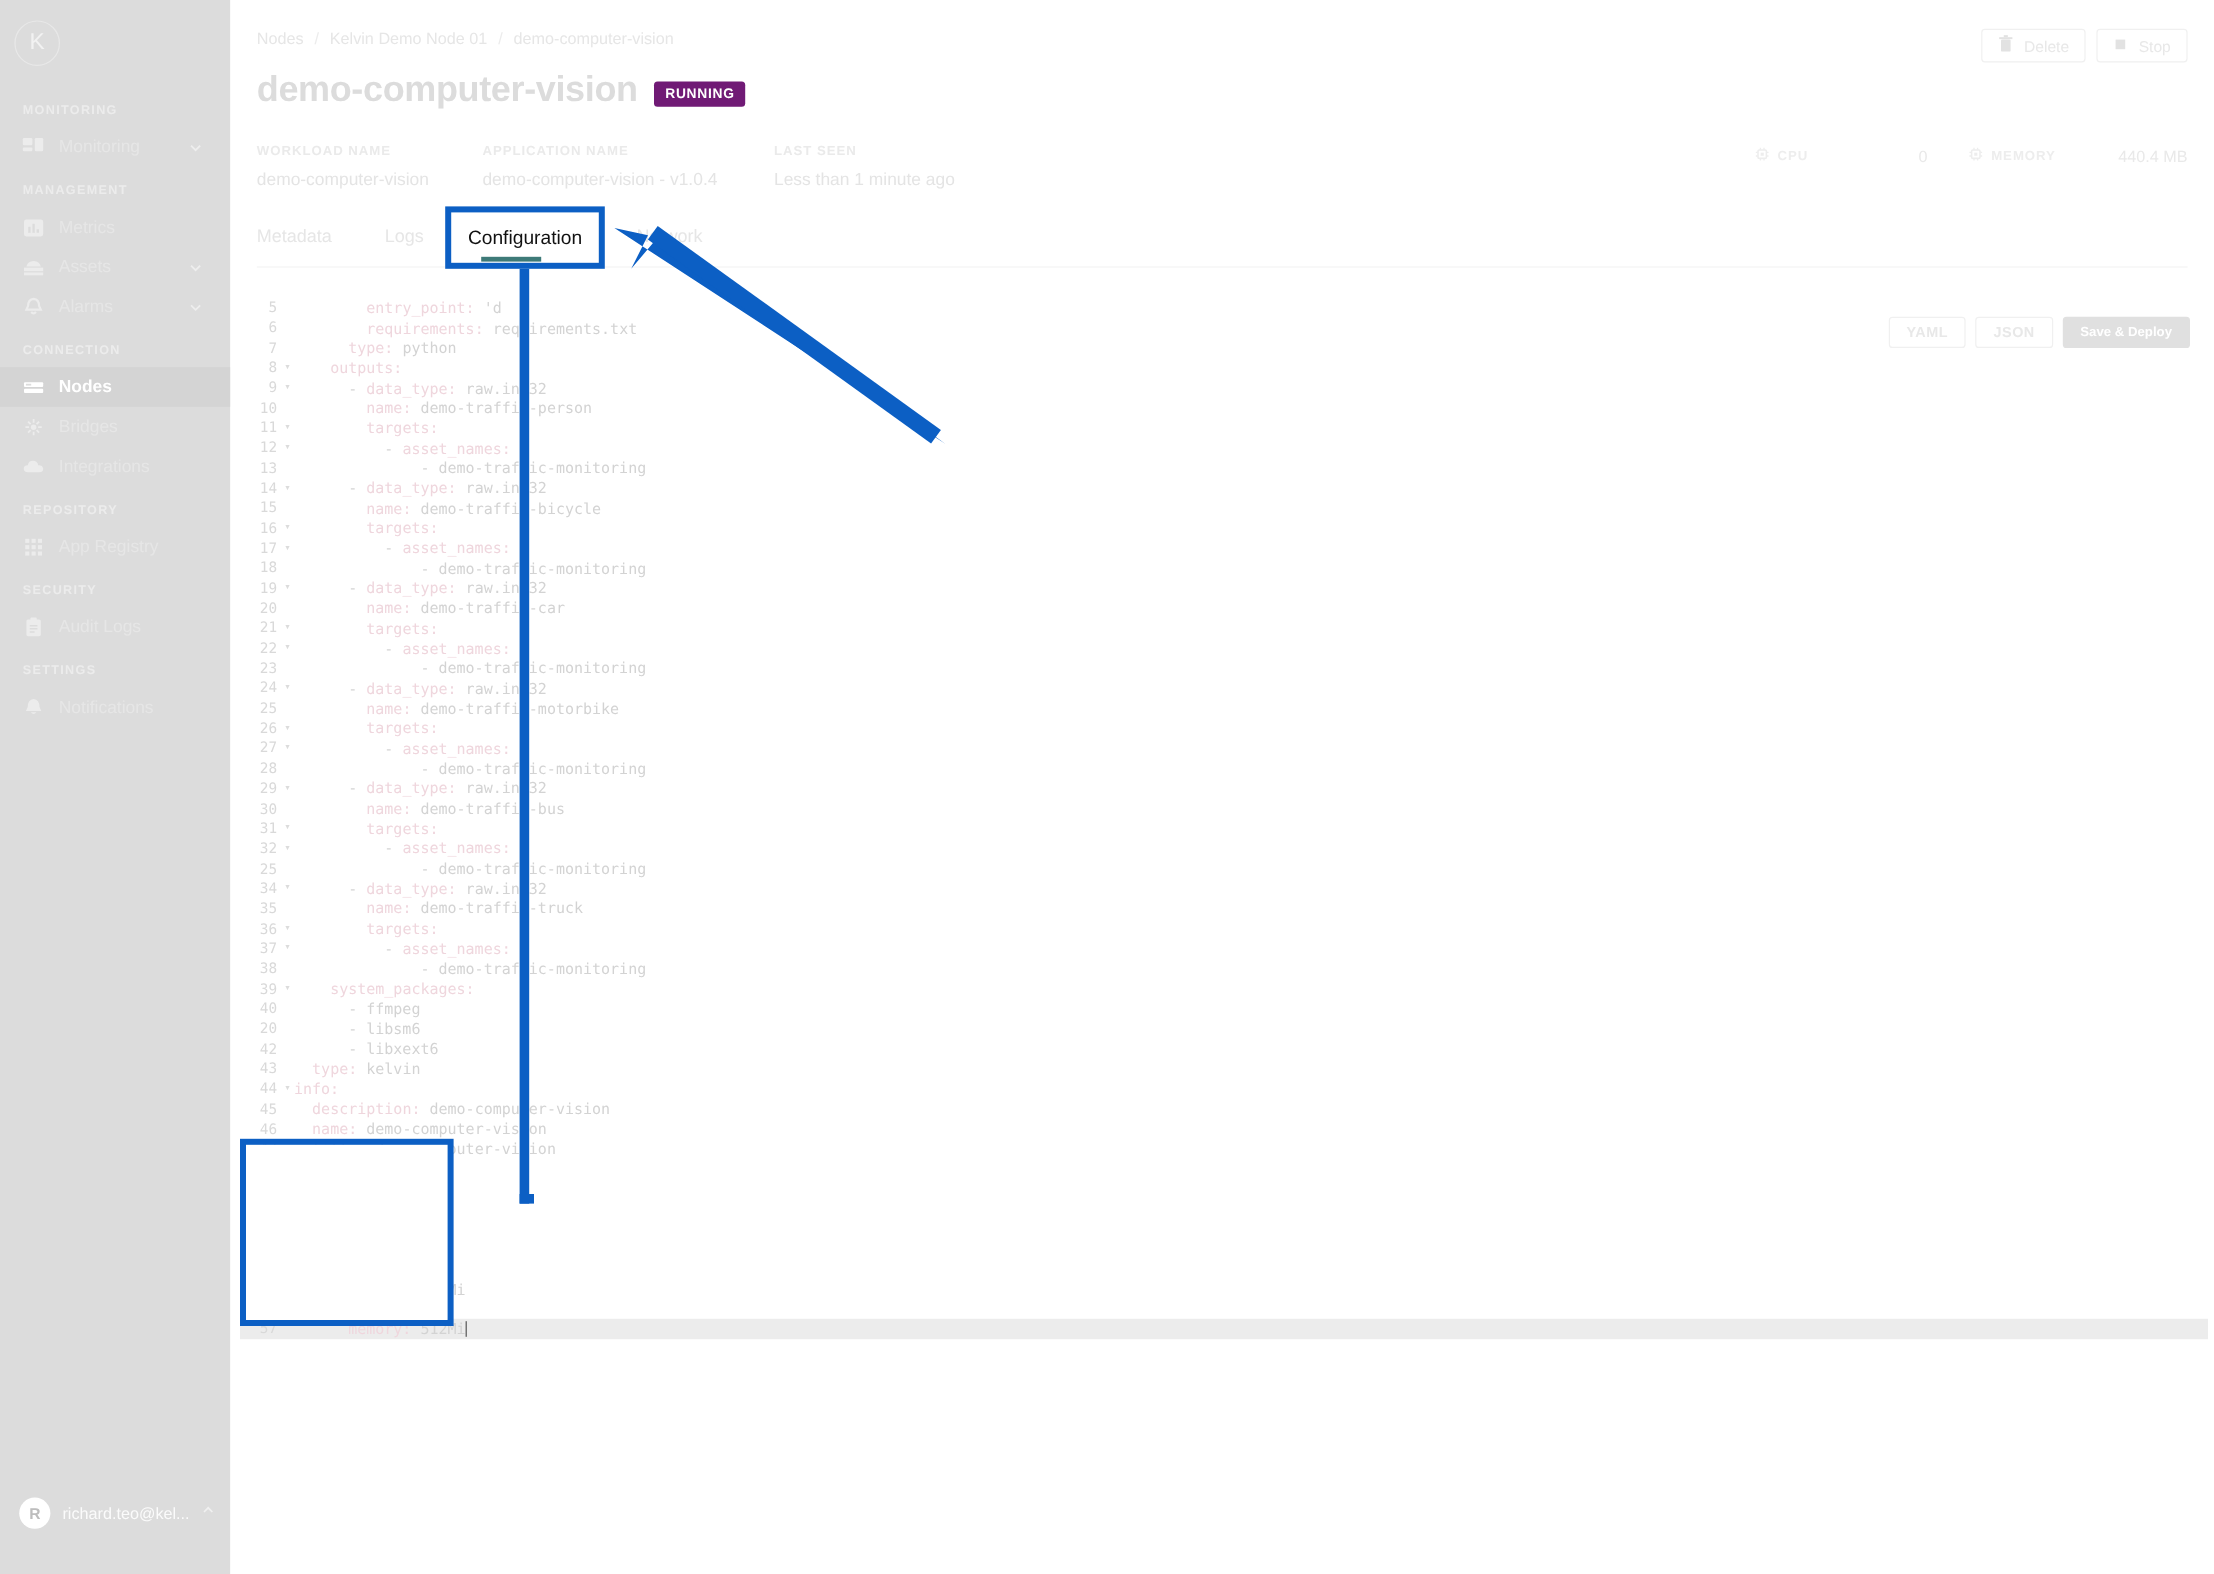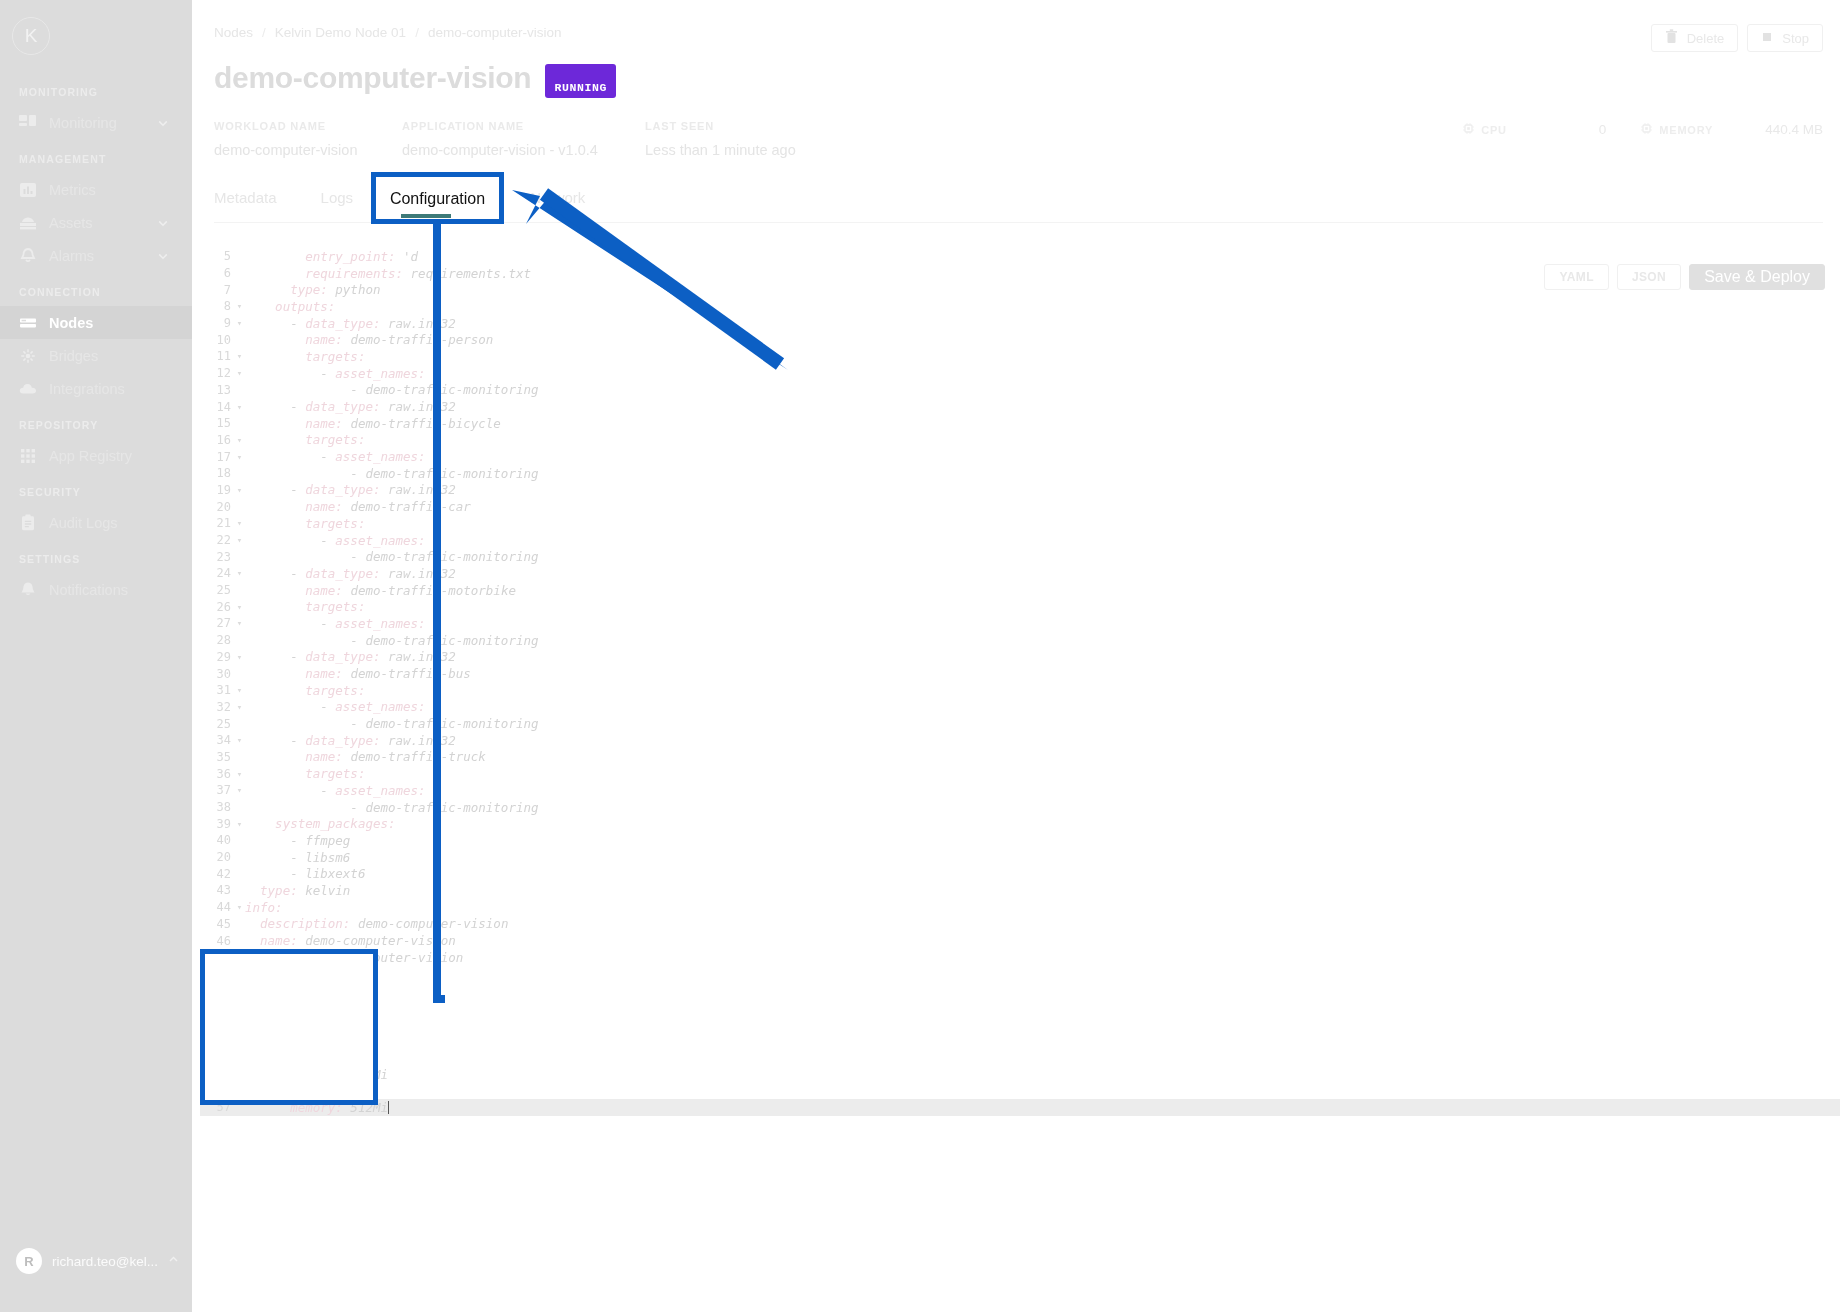--- a/index.html
+++ b/index.html
@@ -65,23 +65,23 @@
   #breadcrumb {
     position: absolute; left: 22px; top: 25px;
     font-size: 13.5px; color: #e6e6e6; display: flex; align-items: center;
   }
   #breadcrumb .sep { margin: 0 9px; color: #ececec; }
 
   #title-row { position: absolute; left: 22px; top: 58px; display: flex; align-items: center; }
   #page-title { font-size: 30px; font-weight: 700; color: #dcdcdc; letter-spacing: -0.3px; }
   #status-badge {
     margin-left: 14px; margin-top: 6px;
-    background: #6d28d9; color: #ffffff;
+    background: #701a75; color: #ffffff;
     font-size: 11.5px; font-weight: 700; letter-spacing: 0.6px;
-    padding: 17px 9px 4px 9px; border-radius: 3px; font-family: Liberation Mono, monospace;
+    padding: 5px 9px 4px 9px; border-radius: 3px;
   }
 
   #topbtns { position: absolute; right: 22px; top: 24px; display: flex; gap: 9px; }
   .topbtn {
     display: flex; align-items: center; gap: 9px;
     border: 1px solid #f0f0f0; border-radius: 3px;
     height: 28px; padding: 0 13px;
     font-size: 13px; color: #e8e8e8; background: #fff;
   }
 
@@ -118,36 +118,36 @@
   }
 
   
   #editor-btns { position: absolute; right: 20px; top: 264px; display: flex; gap: 8px; }
   .ebtn {
     border: 1px solid #f0f0f0; border-radius: 3px; background: #fff;
     height: 26px; padding: 0 14px;
     font-size: 12px; font-weight: 700; letter-spacing: 0.4px;
     color: #e8e8e8; display: flex; align-items: center; justify-content: center;
   }
-  .ebtn.primary { background: #e0e0e0; border-color: #e0e0e0; color: #fff; font-weight: 400; letter-spacing: 0; font-size: 16px; }
+  .ebtn.primary { background: #e0e0e0; border-color: #e0e0e0; color: #fff; font-weight: 700; letter-spacing: 0; font-size: 11px; }
 
   
   #editor {
     position: absolute; left: 8px; top: 248px;
     width: 1640px; height: 1064px;
     font-family: "DejaVu Sans Mono", monospace;
     font-size: 12.5px;
   }
   .crow { height: 16.7px; display: flex; align-items: center; white-space: pre; }
   .gut {
     width: 34px; flex: 0 0 34px; text-align: right;
     color: #d9d9d9; padding-right: 3px; font-size: 12px;
   }
   .fold { width: 11px; flex: 0 0 11px; color: #dcdcdc; font-size: 9px; text-align: center; }
-  .ctext { color: #d3d3d3; font-style: italic; }
+  .ctext { color: #d3d3d3; }
   .k { color: #efd6dd; }
   .num { color: #cfd8ef; }
   .hl { background: #ececec; }
 
   
   #anno { position: absolute; left: 0; top: 0; width: 1845px; height: 1312px; pointer-events: none; }
   #tab-callout {
     position: absolute; left: 371px; top: 172px;
     width: 133px; height: 52px;
     border: 5px solid #0c5fc4; background: #ffffff; z-index: 6;

